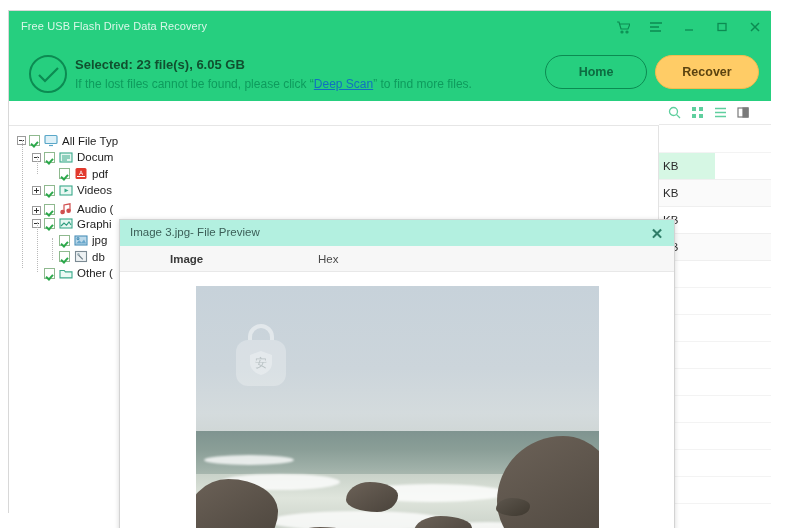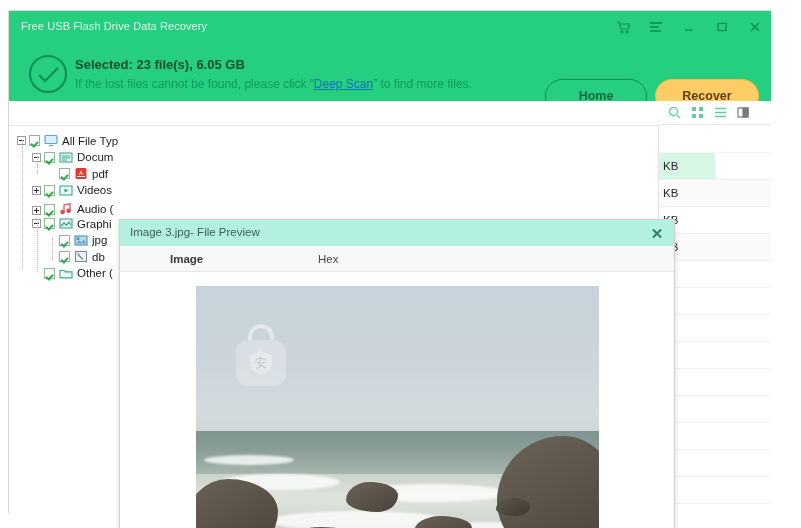--- a/index.html
+++ b/index.html
@@ -55,21 +55,21 @@
     position: absolute; left: 66px; top: 32px;
     font-size: 12px; color: #0e9b5d;
     white-space: nowrap;
   }
   .banner-line2 .lnk {
     color: #1070c0; text-decoration: underline; cursor: pointer;
   }
   .pill {
     position: absolute; top: 10px; height: 34px;
     border-radius: 17px; display: flex; align-items: center; justify-content: center;
-    font-size: 12.5px; font-weight: bold; cursor: pointer; margin-top: 24px;
+    font-size: 12.5px; font-weight: bold; cursor: pointer;
   }
   .pill-home {
     left: 536px; width: 102px;
     border: 1.5px solid #0c8b52; color: #0d6b41; background: transparent;
   }
   .pill-recover {
     left: 646px; width: 104px;
     background: #ffcc66; color: #5b4310; border: 1px solid #f2bb4d;
   }
 

